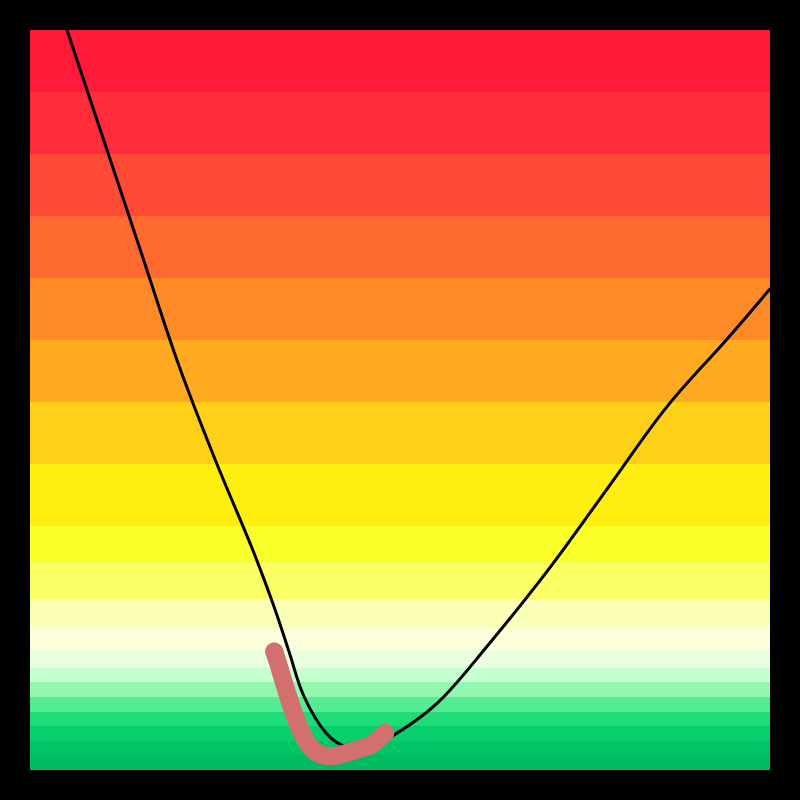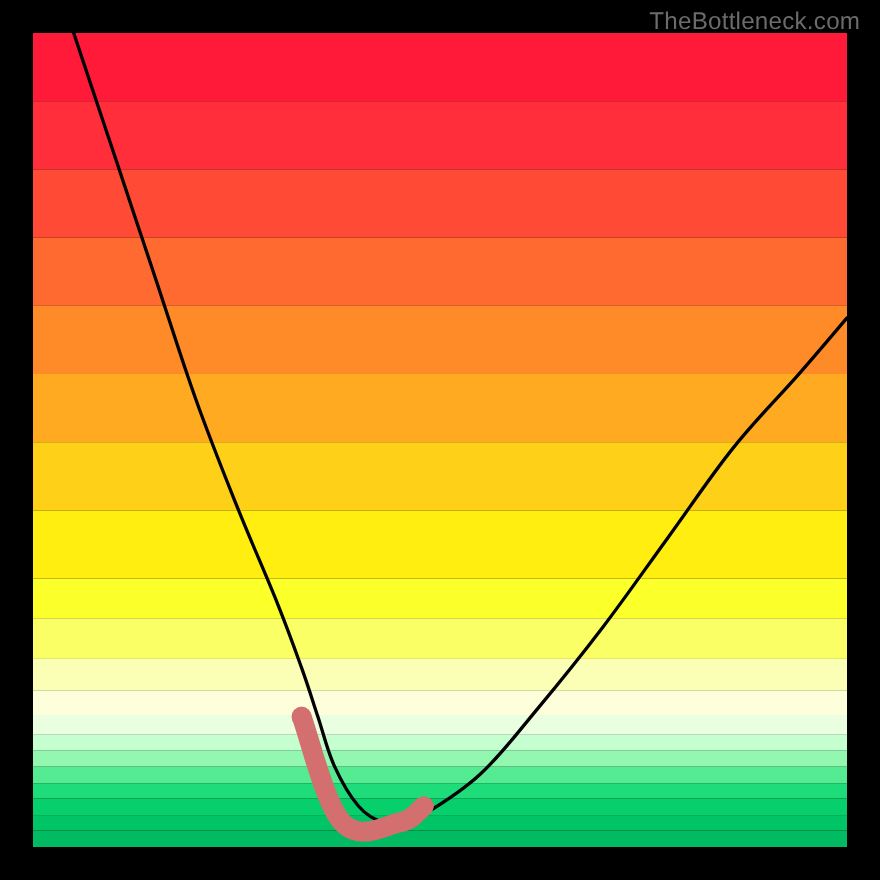--- a/index.html
+++ b/index.html
@@ -53,21 +53,20 @@
     top: 0;
     width: 740px;
     height: 740px;
   }
 </style>
 </head>
 <body>
 
 <div class="frame">
 
-  <div class="watermark">TheBottleneck.com</div>
 
   <div class="plot">
     <div class="gradient-stack" id="gradient-stack" style="height: 740px;">
         <div class="gradient-row" style="height: 62.9px; background: rgb(255, 26, 58);"></div>
         <div class="gradient-row" style="height: 62.9px; background: rgb(255, 46, 58);"></div>
         <div class="gradient-row" style="height: 62.9px; background: rgb(255, 74, 54);"></div>
         <div class="gradient-row" style="height: 62.9px; background: rgb(255, 106, 48);"></div>
         <div class="gradient-row" style="height: 62.9px; background: rgb(255, 138, 40);"></div>
         <div class="gradient-row" style="height: 62.9px; background: rgb(255, 170, 32);"></div>
         <div class="gradient-row" style="height: 62.9px; background: rgb(255, 208, 24);"></div>

